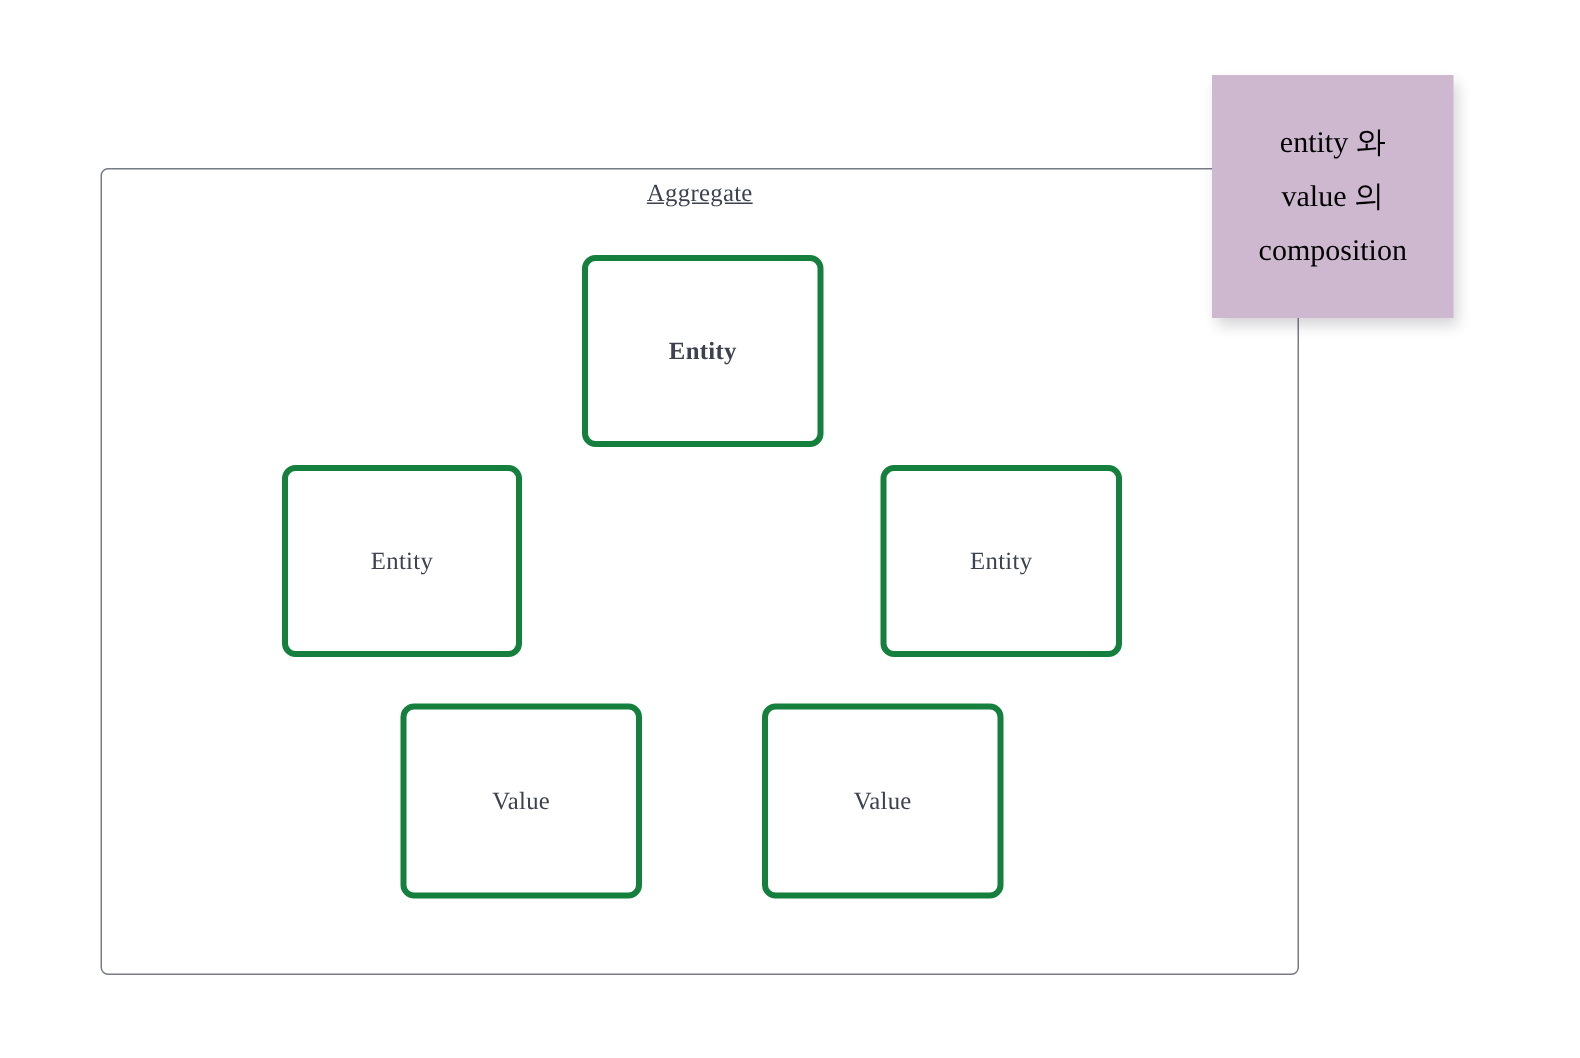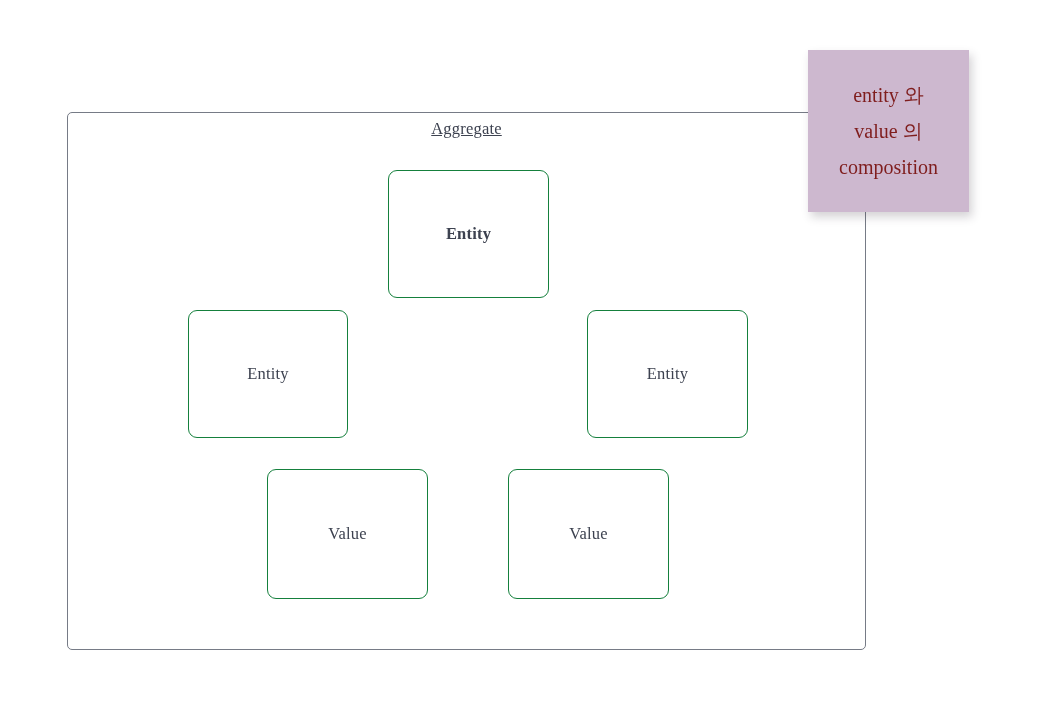--- a/index.html
+++ b/index.html
@@ -45,21 +45,21 @@
     color: #3d4250;
     letter-spacing: 0.2px;
     white-space: nowrap;
     text-decoration: underline;
   }
 
   
   .node {
     position: absolute;
     box-sizing: border-box;
-    border: 1px solid #15803d;
+    border: 4px solid #15803d;
     border-radius: 9px;
     background: #ffffff;
     display: flex;
     align-items: center;
     justify-content: center;
   }
   .node > .node-label {
     font-size: 16.5px;
     color: #3d4250;
     letter-spacing: 0.2px;
@@ -86,21 +86,21 @@
     box-shadow: 3px 5px 9px rgba(60, 50, 65, 0.22);
     display: flex;
     align-items: center;
     justify-content: center;
     padding: 0 6px;
     box-sizing: border-box;
   }
   .sticky-note-text {
     font-size: 20px;
     line-height: 36px;
-    color: #7f1d1d;
+    color: #000000;
     text-align: center;
     white-space: pre-line;
   }
 </style>
 </head>
 <body>
 
 <div id="canvas">
 
   <div class="aggregate-box"></div>

